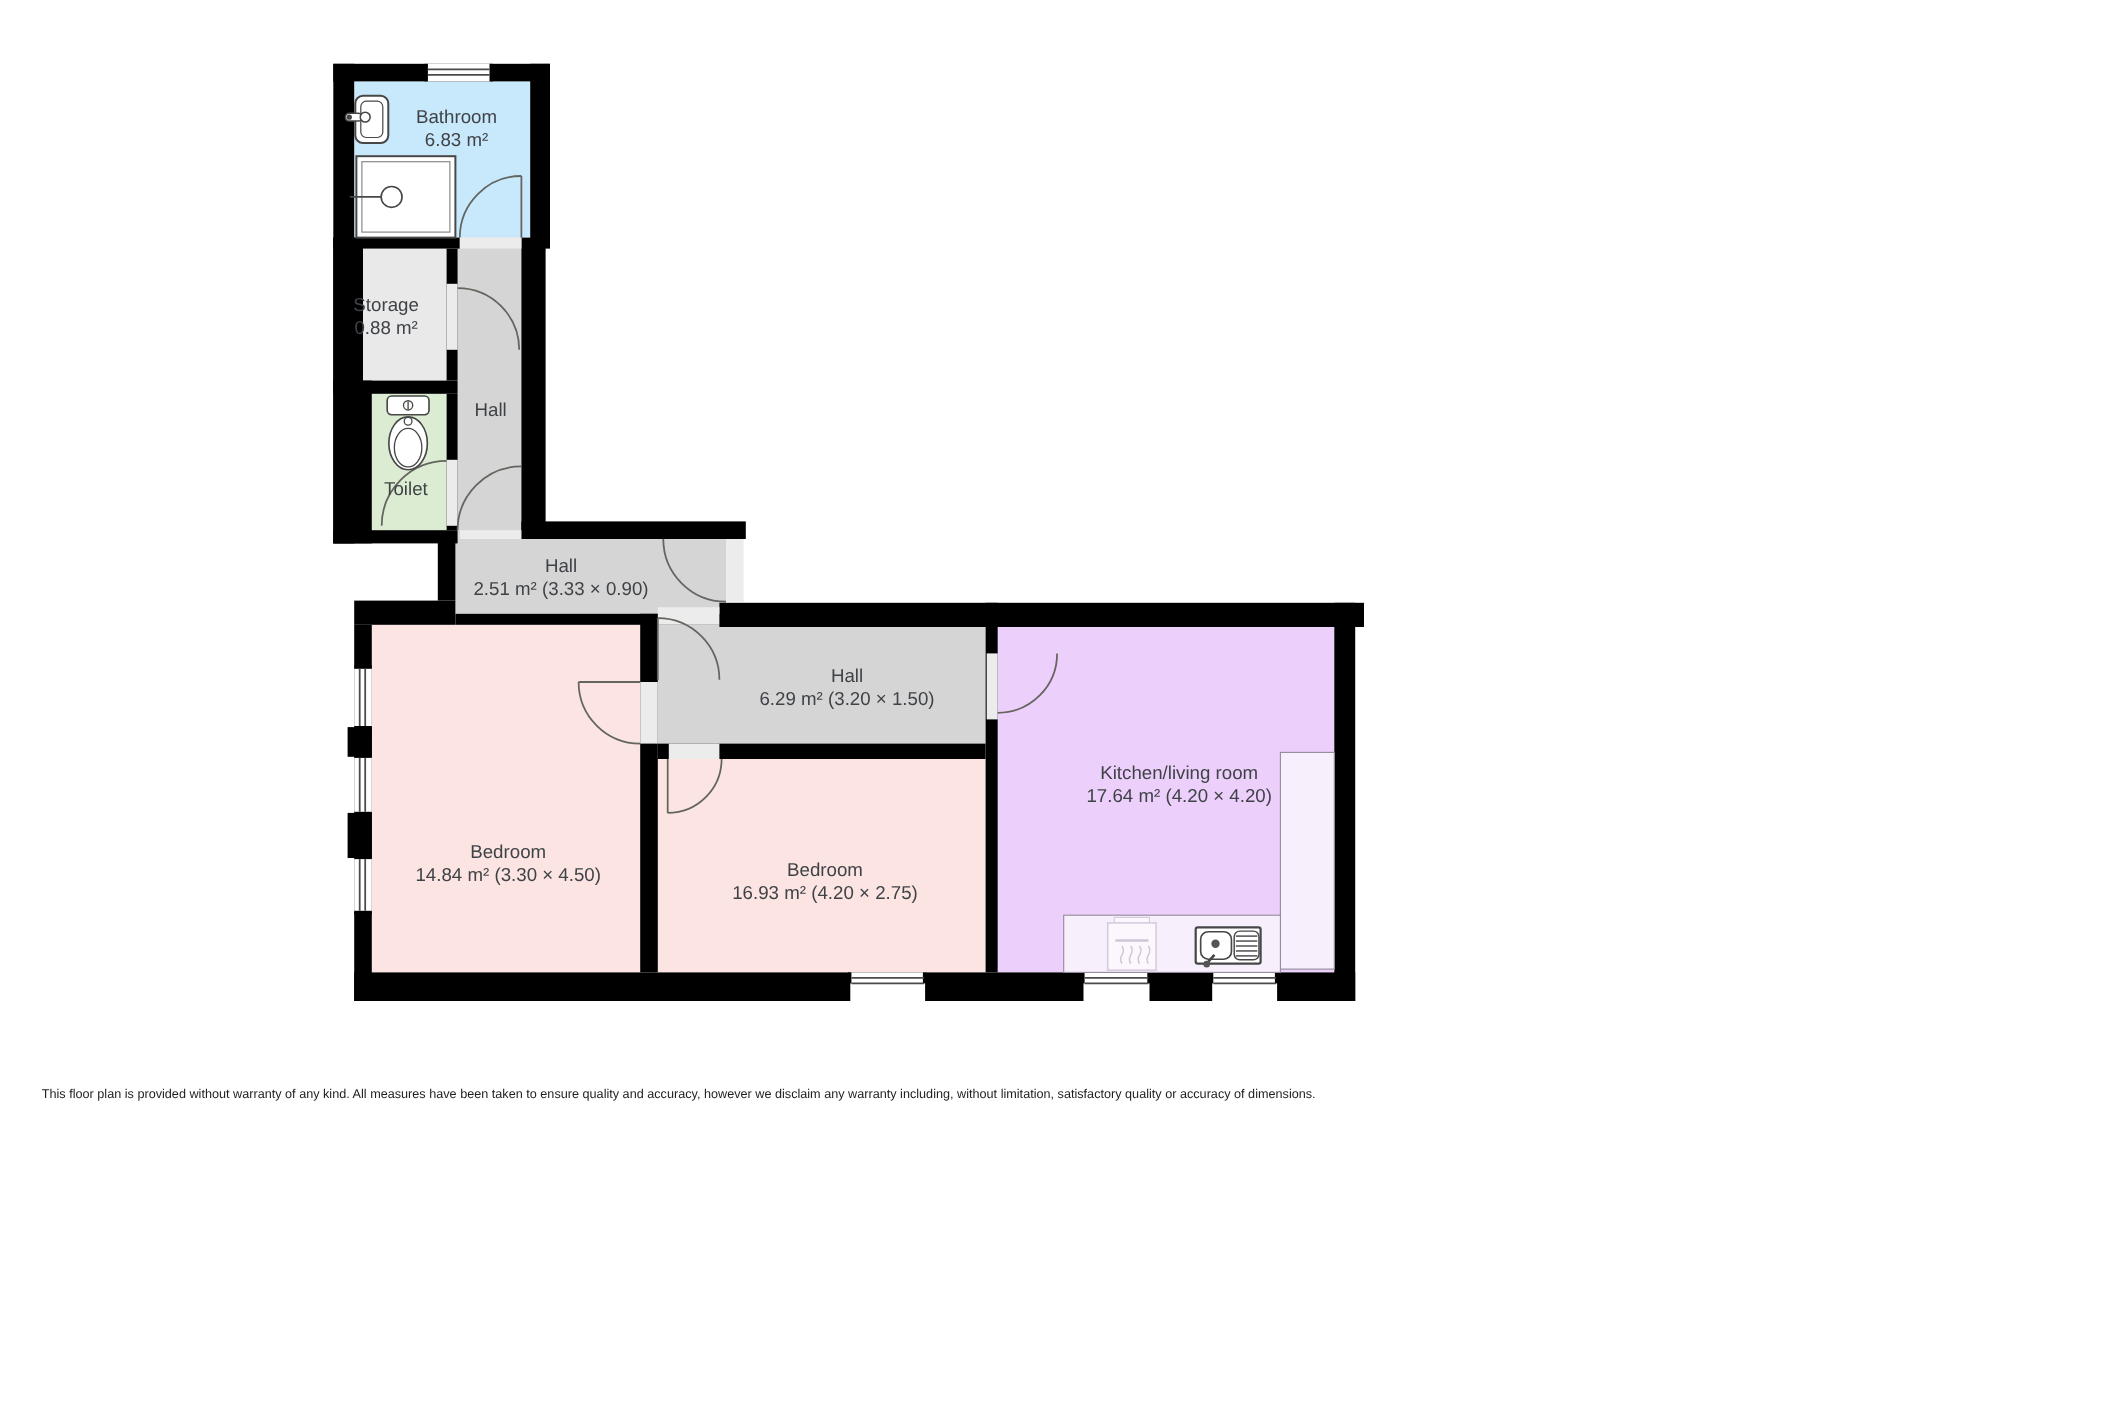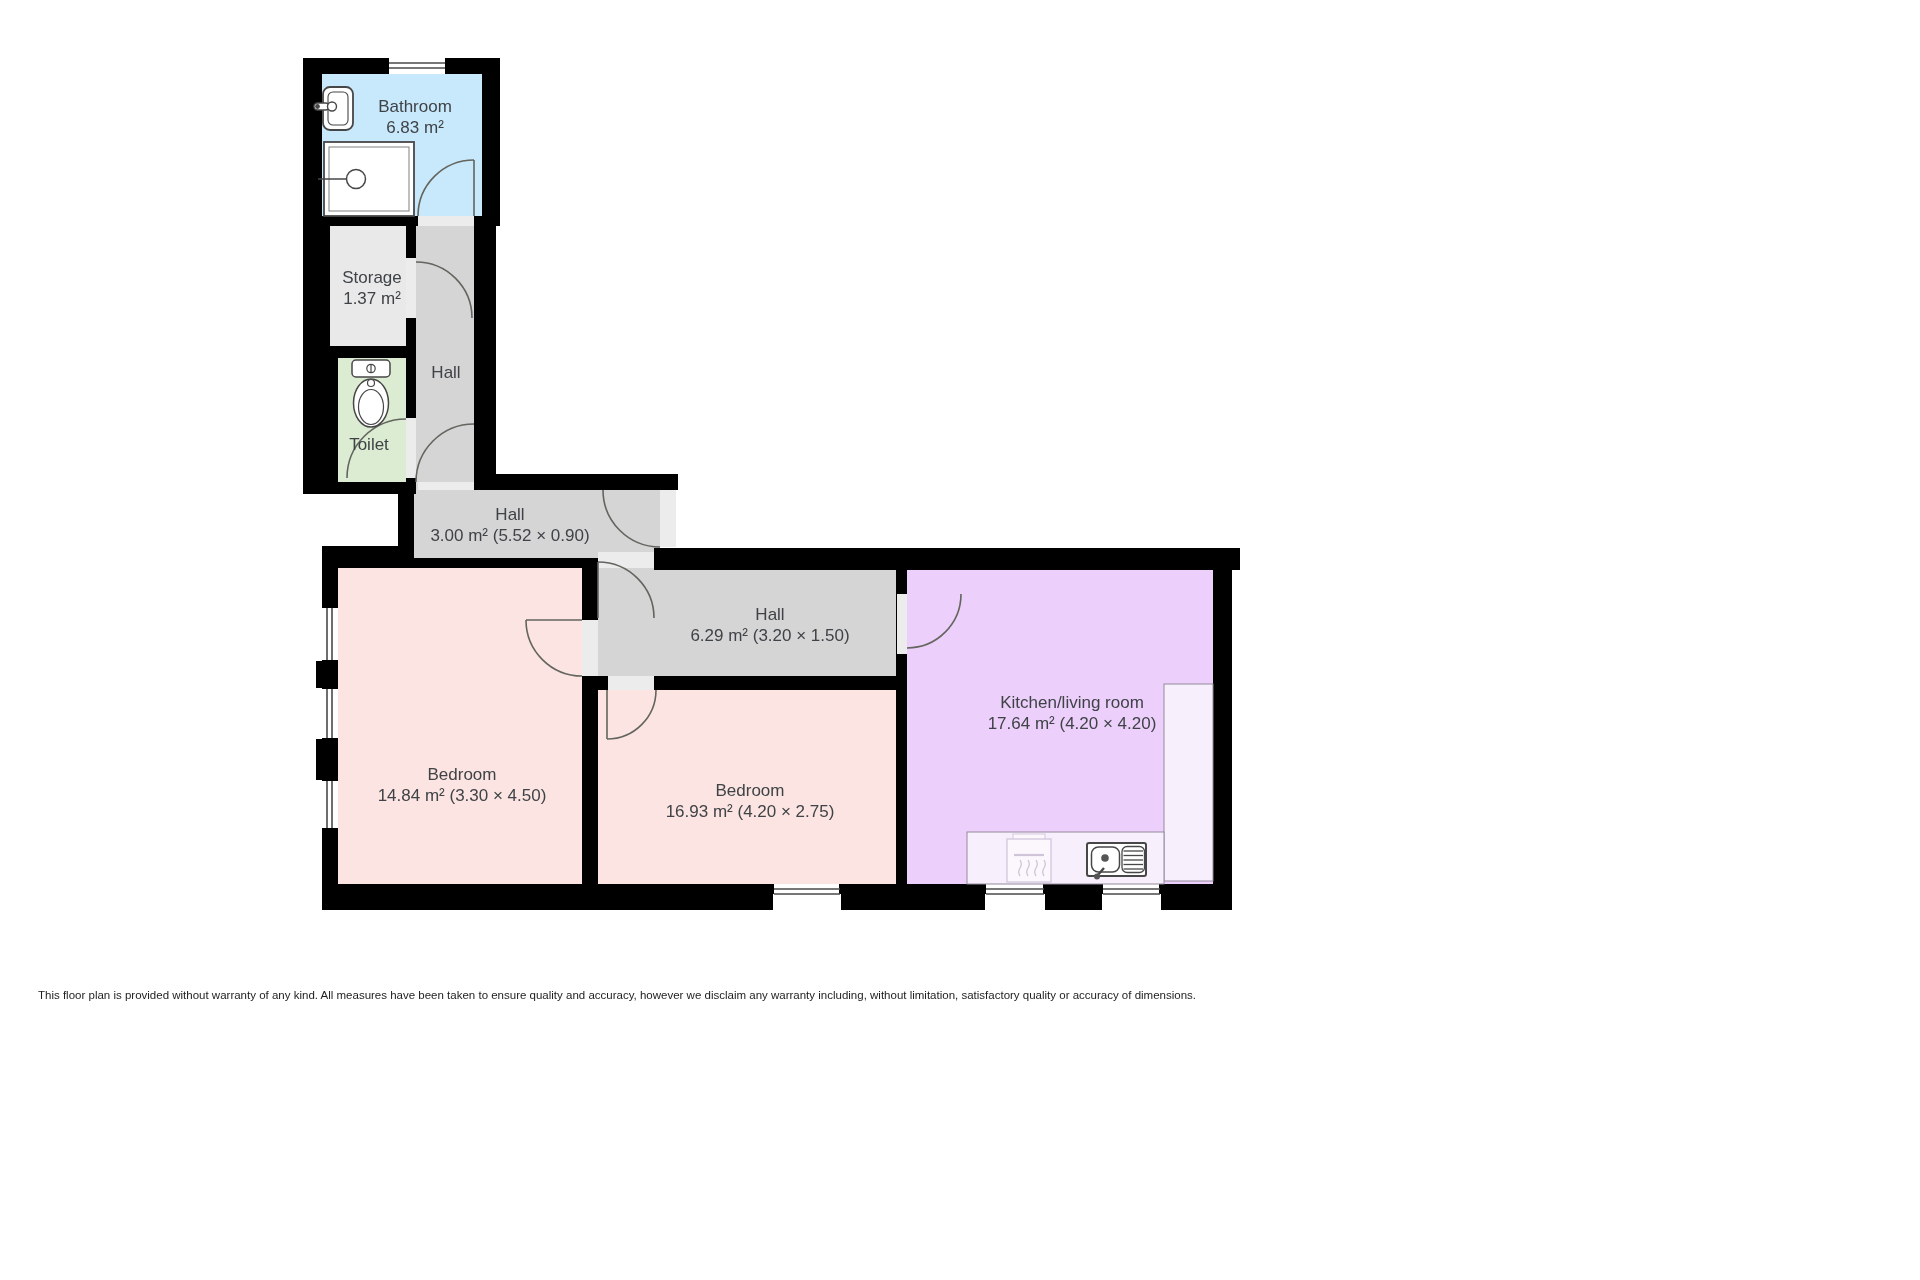--- a/index.html
+++ b/index.html
@@ -210,33 +210,33 @@
       <line x1="1123.5" y1="864.5" x2="1143" y2="864.5" stroke="#474747" stroke-width="1.3"></line>
       <line x1="1123.5" y1="869" x2="1143" y2="869" stroke="#474747" stroke-width="1.3"></line>
     </g>
   </svg>
 
   <div id="labels">
       <div class="room-label" style="left: 415px; top: 96px;">
         <div>Bathroom</div>
         <div>6.83 m²</div>
       </div>
-      <div class="room-label" style="left: 372px; top: 267px;">
+      <div class="room-label" style="left: 351px; top: 267px;">
         <div>Storage</div>
-        <div>1.37 m²</div>
+        <div>0.88 m²</div>
       </div>
       <div class="room-label" style="left: 369px; top: 434px; text-align: center;">
         <div>Toilet</div>
       </div>
       <div class="room-label" style="left: 446px; top: 362px;">
         <div>Hall</div>
       </div>
       <div class="room-label" style="left: 510px; top: 504px;">
         <div>Hall</div>
-        <div>3.00 m² (5.52 × 0.90)</div>
+        <div>2.51 m² (3.33 × 0.90)</div>
       </div>
       <div class="room-label" style="left: 770px; top: 604px;">
         <div>Hall</div>
         <div>6.29 m² (3.20 × 1.50)</div>
       </div>
       <div class="room-label" style="left: 462px; top: 764px;">
         <div>Bedroom</div>
         <div>14.84 m² (3.30 × 4.50)</div>
       </div>
       <div class="room-label" style="left: 750px; top: 780px;">

